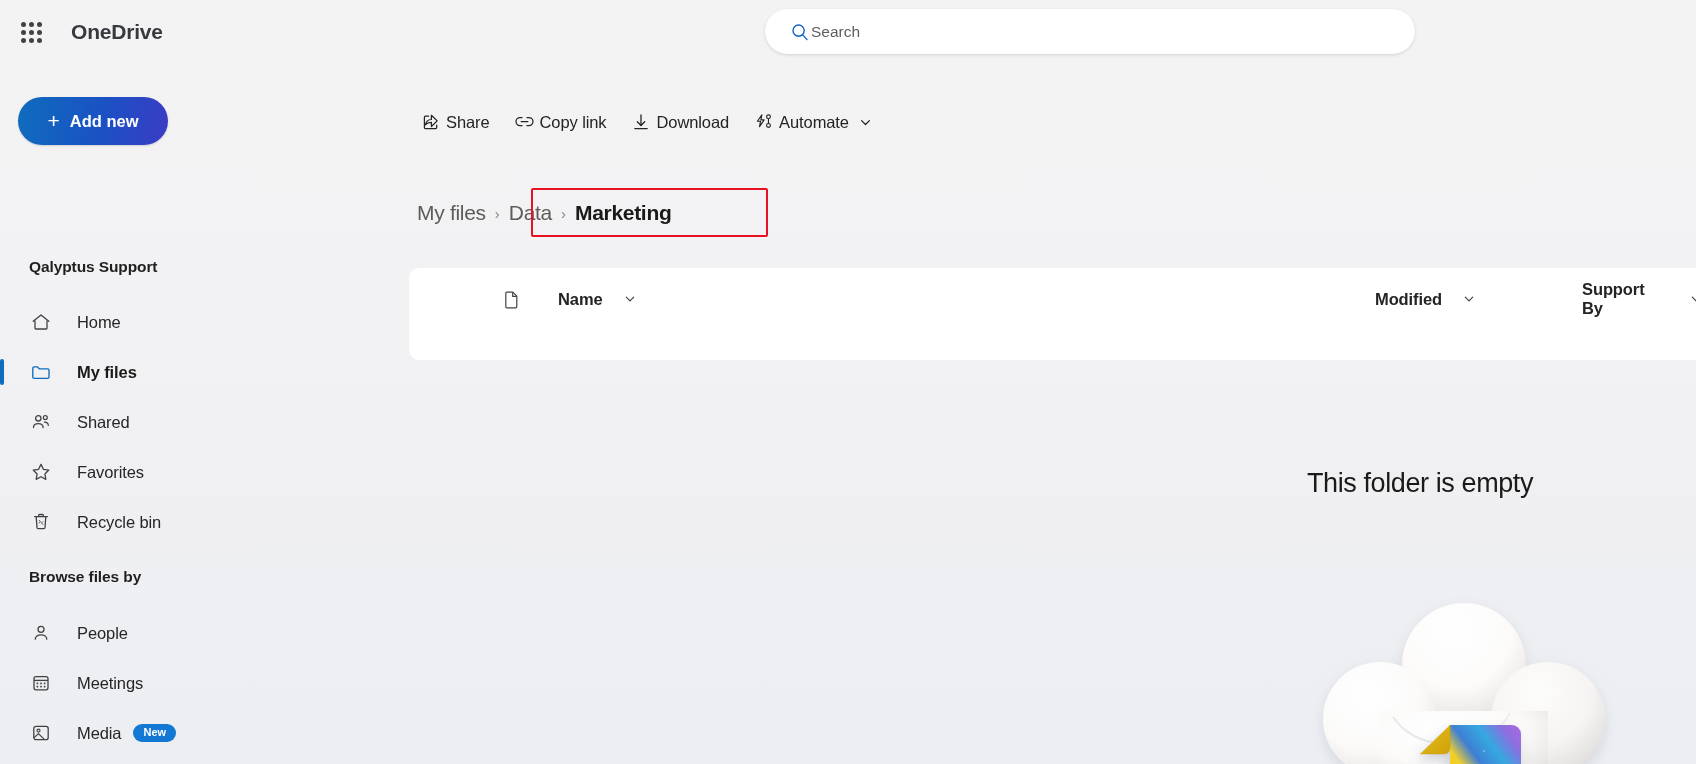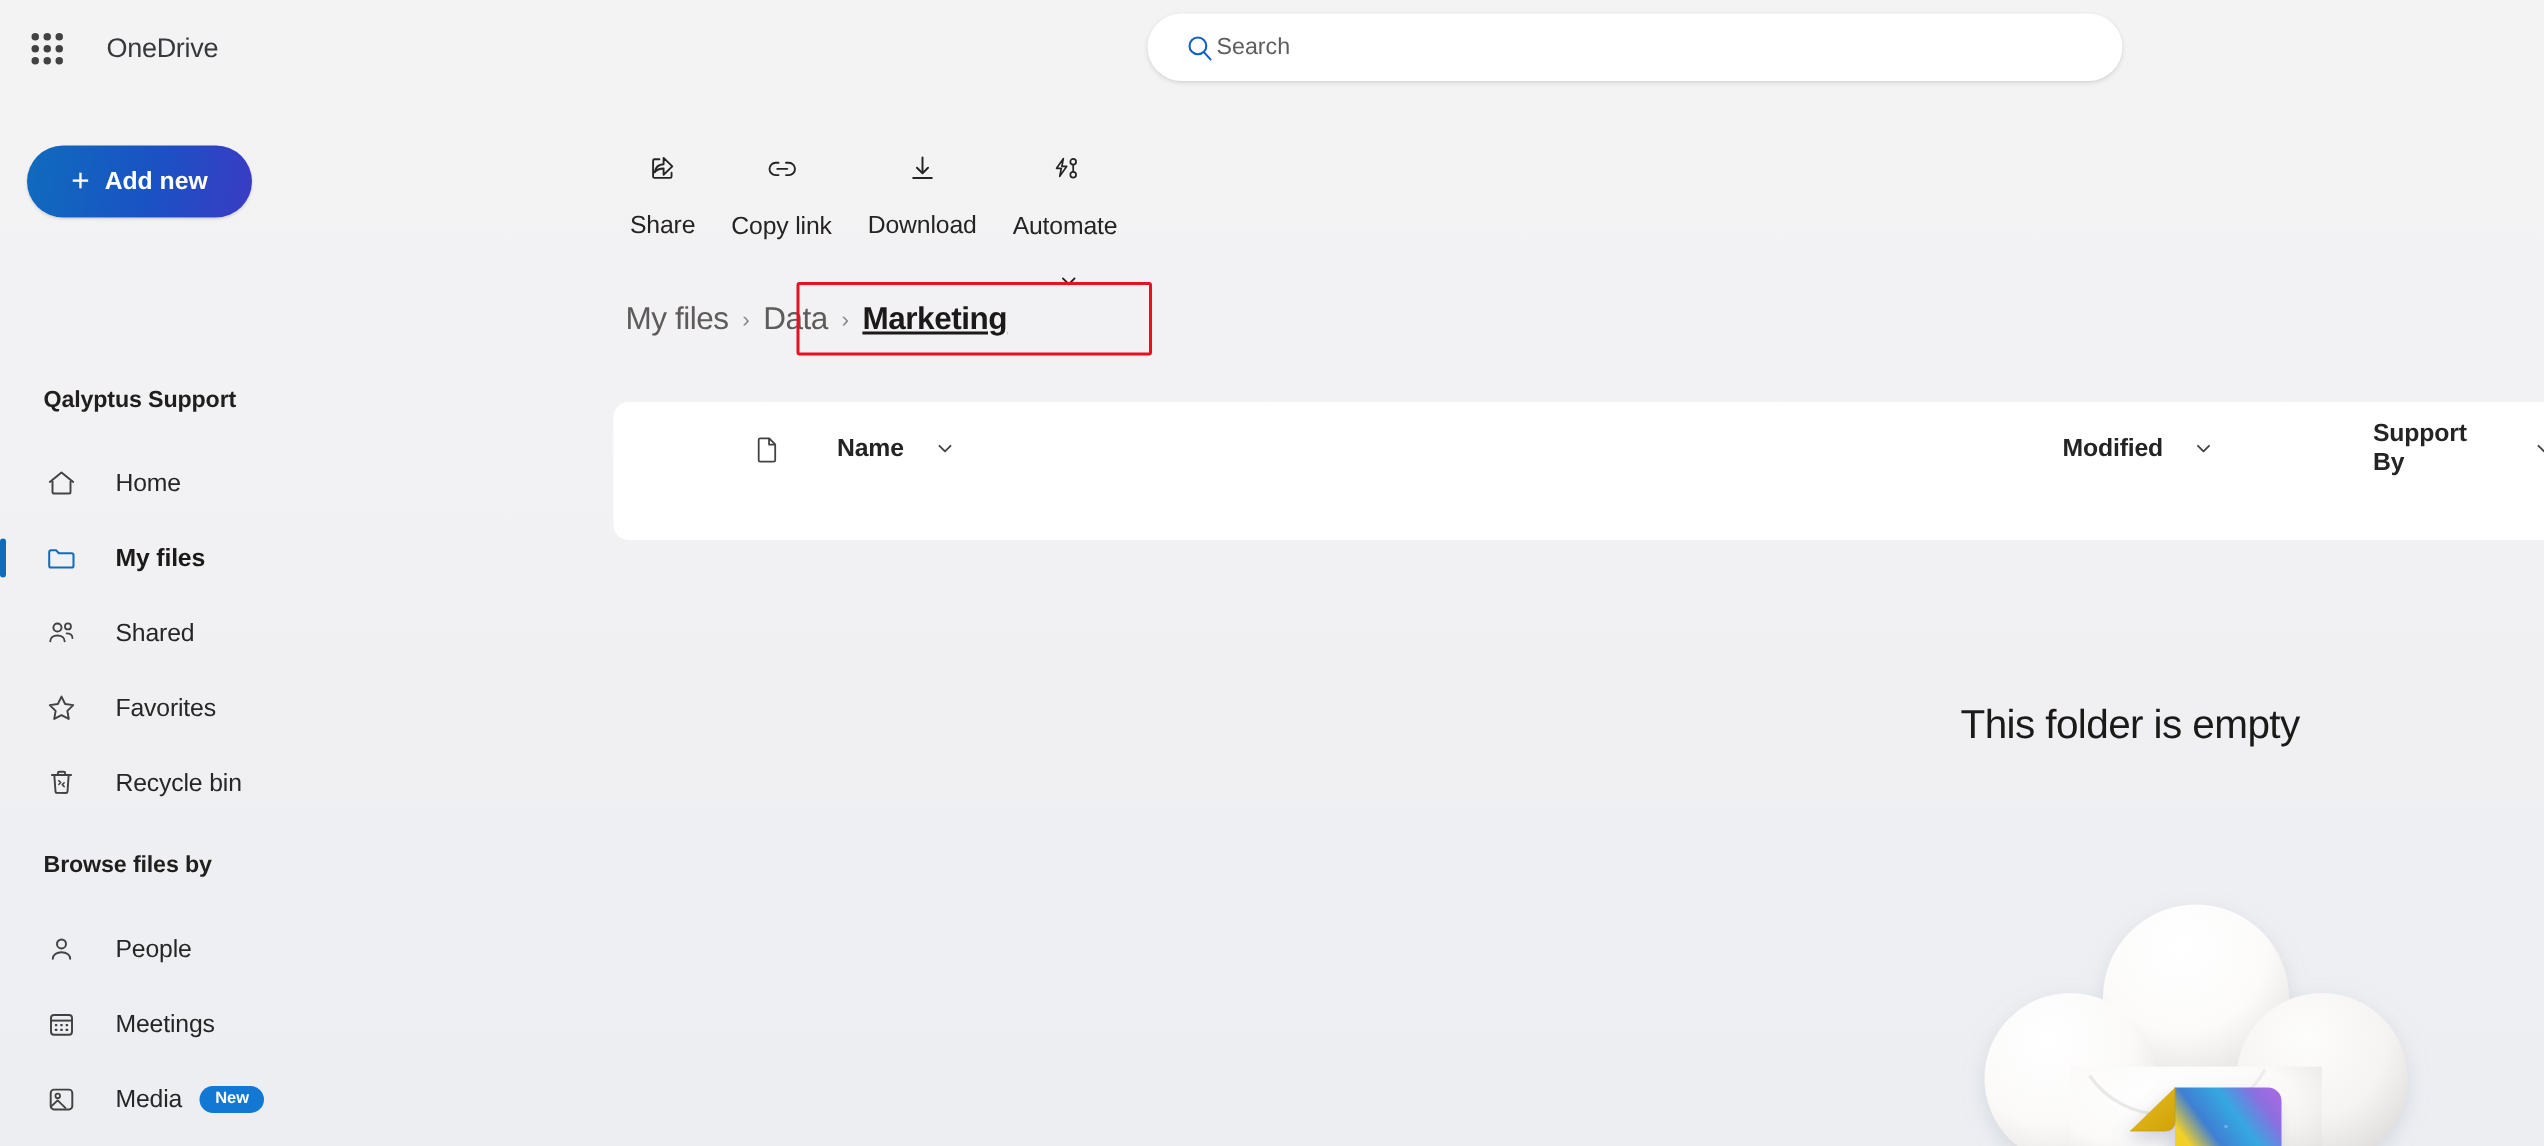--- a/index.html
+++ b/index.html
@@ -42,22 +42,22 @@
     gap: 3px;
   }
   .waffle-grid i {
     width: 5px; height: 5px;
     border-radius: 50%;
     background: #424242;
     display: block;
   }
   .brand {
     margin-left: 20px;
-    font-size: 18px;
-    font-weight: 400;
+    font-size: 21px;
+    font-weight: 700;
     letter-spacing: -0.2px;
     color: #36393d;
   }
 
   .searchwrap {
     position: absolute;
     left: 765px; top: 9px;
     width: 650px; height: 45px;
   }
   .searchbox {
@@ -178,31 +178,30 @@
     position: absolute;
     top: 98px; left: 408px;
     height: 48px;
     display: flex;
     align-items: center;
   }
   .cmdbtn {
     height: 40px;
     display: flex;
     align-items: center;
-    gap: 19px;
+    gap: 5px;
     padding: 0 12px;
     border: none;
     background: transparent;
     border-radius: 4px;
     cursor: pointer;
     font-family: "Liberation Sans", sans-serif;
     font-size: 16.5px;
     color: #252423;
     letter-spacing: -0.1px;
-    flex-direction: column;
   }
   .cmdbtn .ico {
     width: 21px; height: 21px;
     display: flex; align-items: center; justify-content: center;
     color: #242424;
   }
   .cmdbtn .chev { margin-left: 4px; display: flex; color: #242424; }
 
   
   .breadcrumb {
@@ -214,21 +213,20 @@
   }
   .crumb {
     font-size: 21px;
     color: #5e5c5a;
     cursor: pointer;
     letter-spacing: -0.3px;
   }
   .crumb.current {
     color: #1b1a19;
     font-weight: 700;
-    text-decoration: underline;
   }
   .crumb-sep {
     margin: 0 9px;
     color: #8a8886;
     font-size: 15px;
     display: flex; align-items: center;
     user-select: none;
   }
   .crumb-highlight {
     position: absolute;

